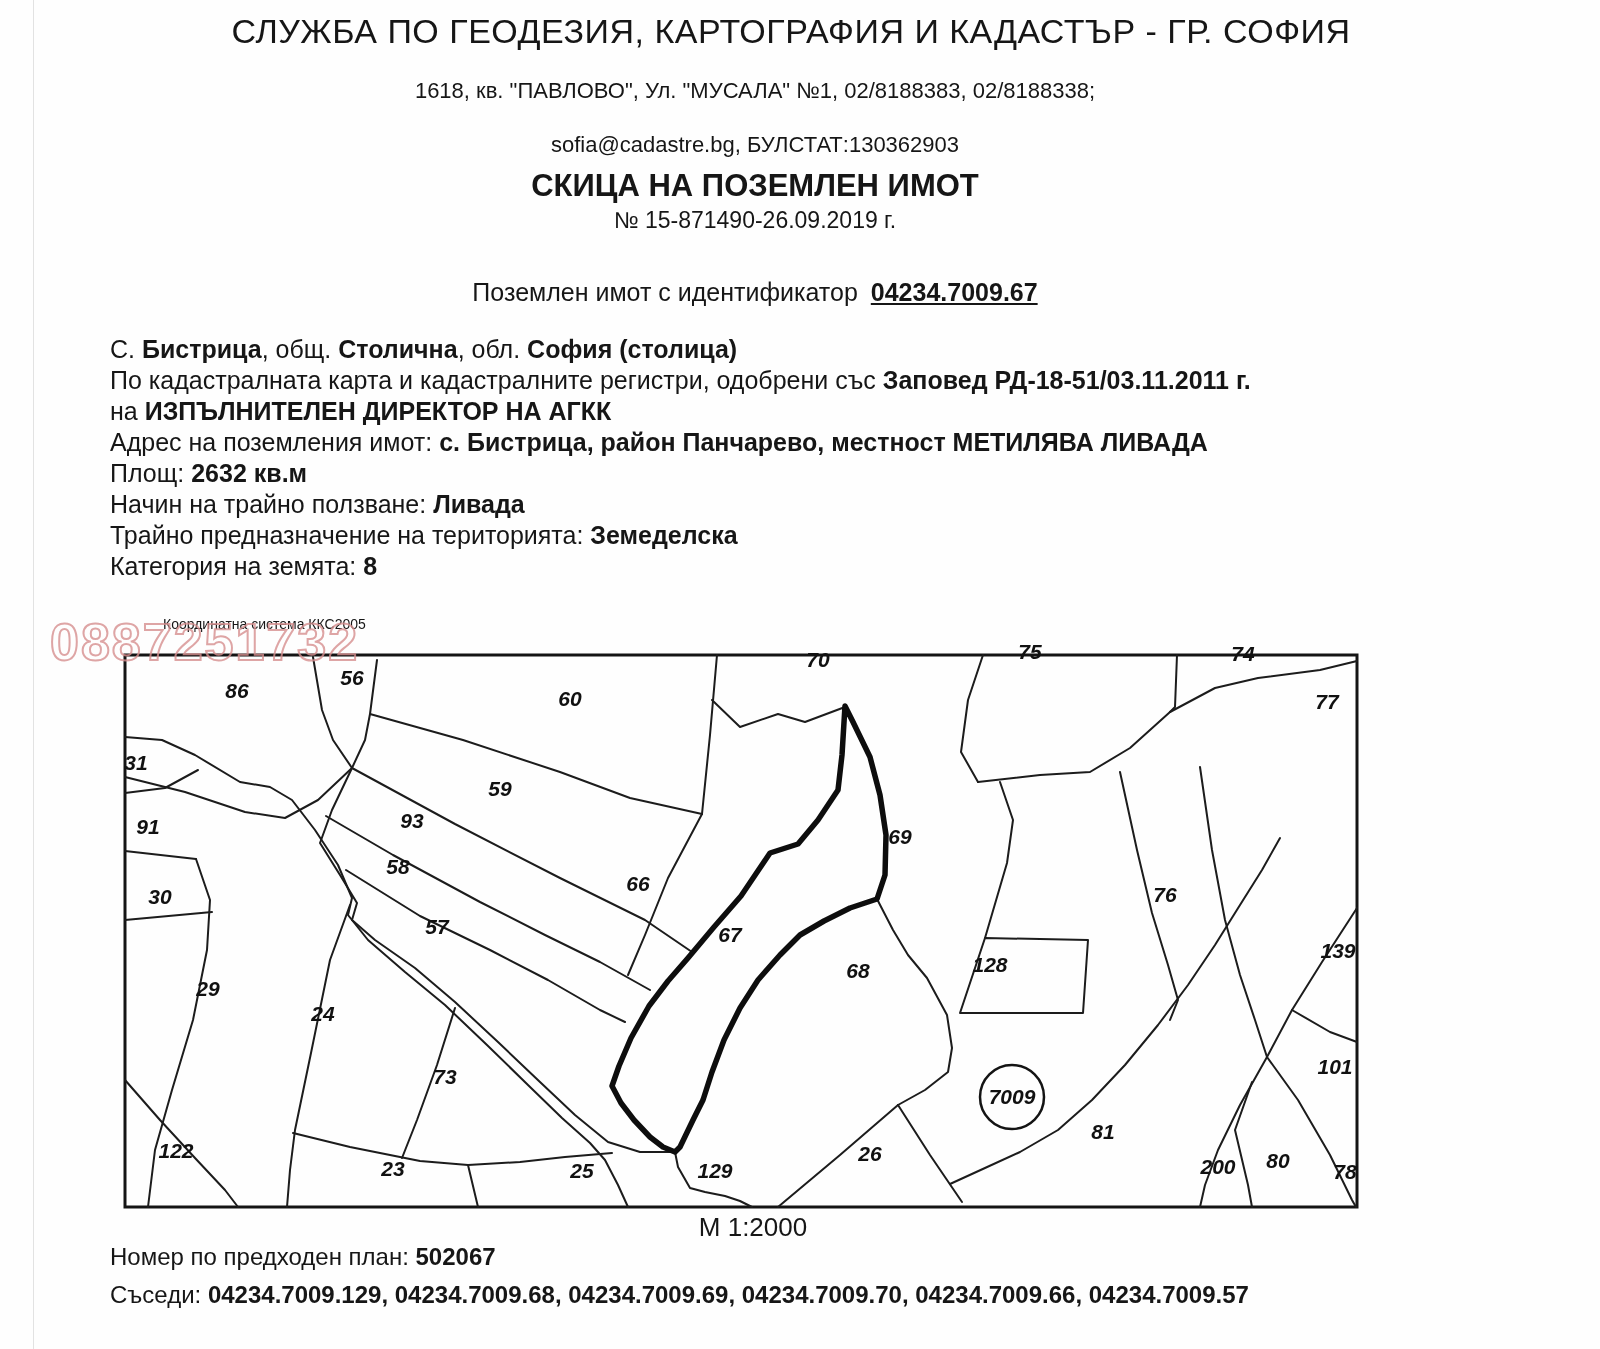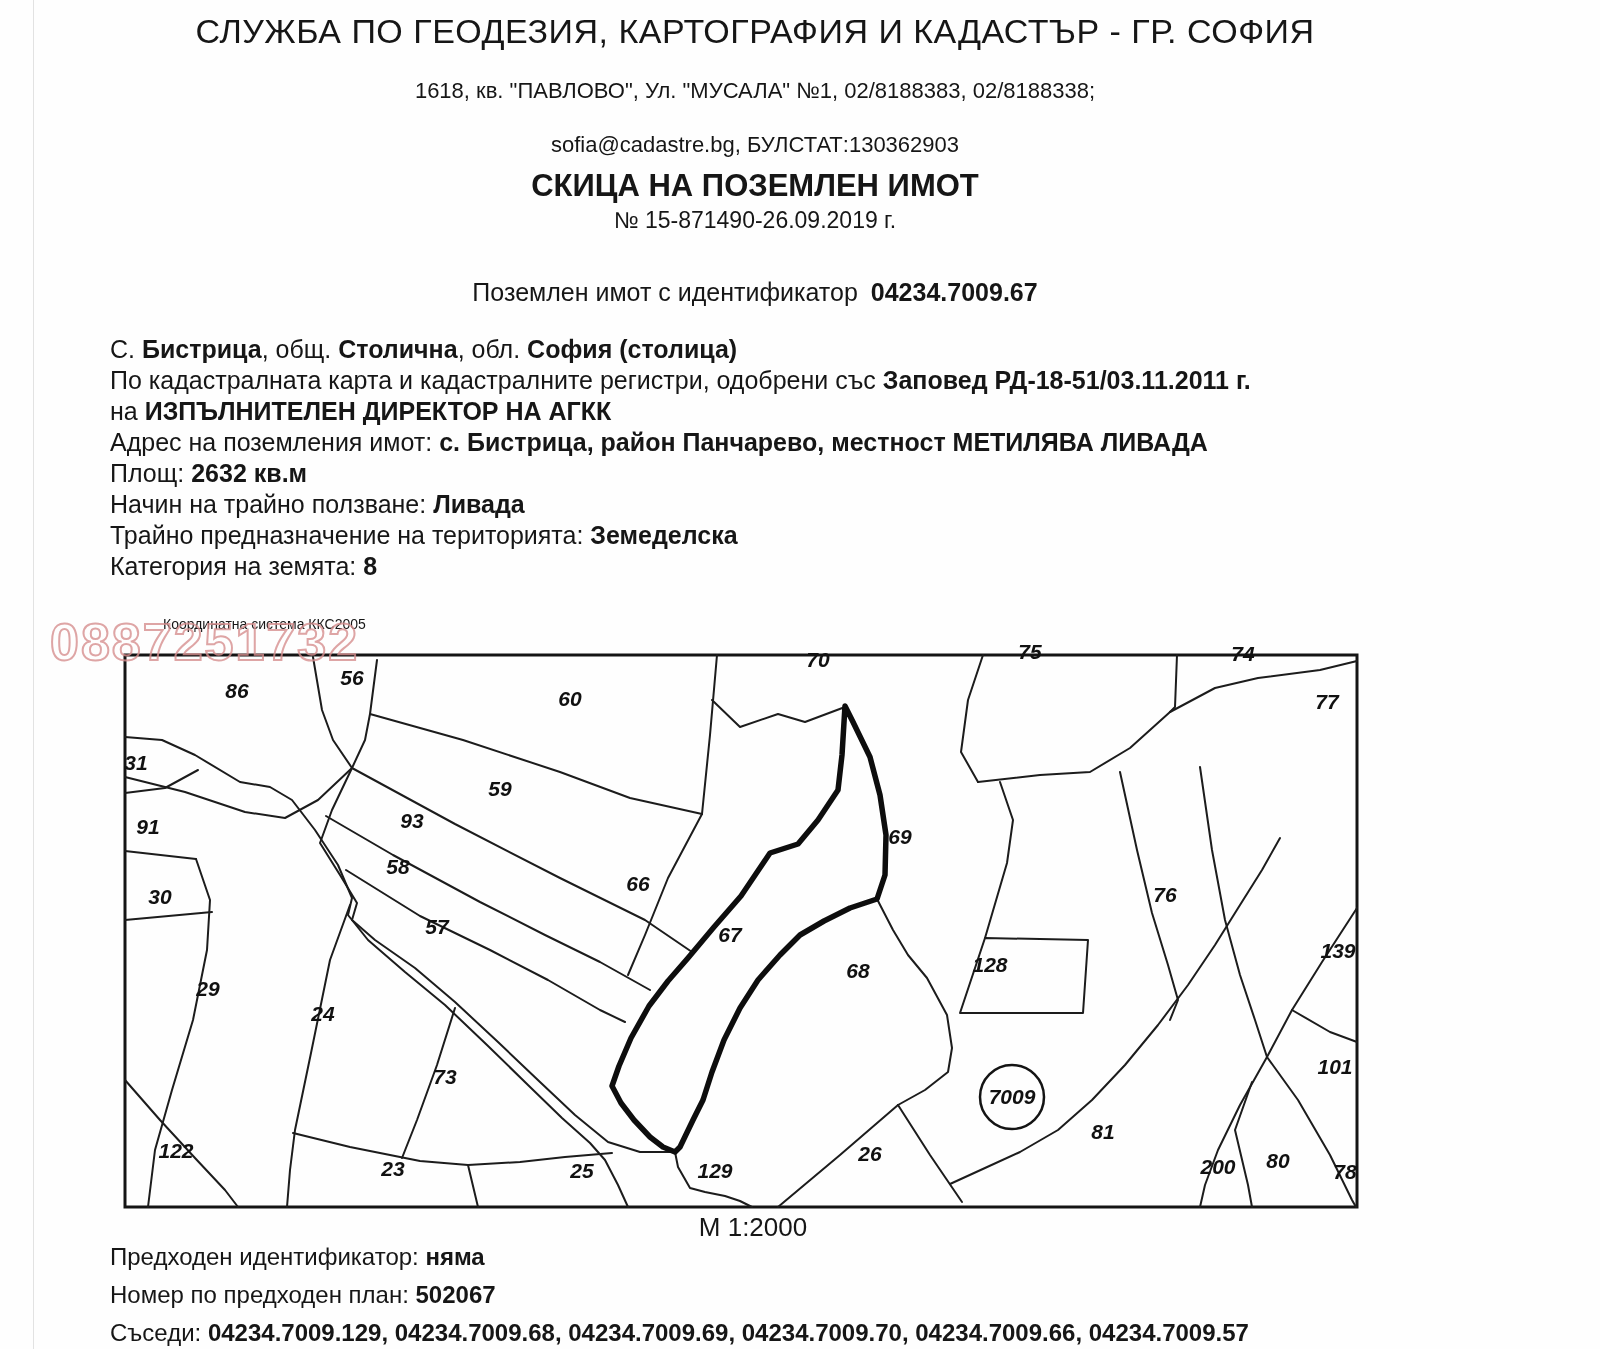--- a/index.html
+++ b/index.html
@@ -1,26 +1,26 @@
 <!DOCTYPE html>
 <html><head>
 <meta charset="utf-8">
 <style>
   html,body{margin:0;padding:0;background:#fff;}
   body{font-family:"Liberation Sans", sans-serif;color:#161616;}
   .page{position:relative;width:1600px;height:1349px;background:#fefefe;overflow:hidden;}
   .scan-edge{position:absolute;left:33px;top:0;width:1px;height:1349px;background:#e2e2e2;}
   .centered{position:absolute;left:0;width:1510px;text-align:center;}
-  .office{top:12px;font-size:34px;letter-spacing:.5px;}
+  .office{top:12px;font-size:34px;letter-spacing:.5px;padding-left:36px;}
   .addr{top:78px;font-size:22px;}
   .contact{top:104px;font-size:22px;margin-top:28px;}
   .title1{top:168px;font-size:31px;font-weight:bold;}
   .title2{top:207px;font-size:23px;font-weight:normal;}
   .ident{top:278px;font-size:25px;}
-  .ident .b{margin-left:6px;}
+  .ident .b{margin-left:6px;text-decoration:underline;}
   .prop{position:absolute;left:110px;top:334px;font-size:25px;line-height:31px;white-space:nowrap;}
   .footer{position:absolute;left:110px;top:1238px;font-size:24px;line-height:38px;white-space:nowrap;}
   .b{font-weight:bold;}
   .coordsys{position:absolute;left:163px;top:616px;font-size:14px;}
   .scalebar{position:absolute;left:553px;top:1212px;width:400px;text-align:center;font-size:26px;font-weight:normal;}
   .watermark{position:absolute;left:50px;top:612px;font-size:52px;font-weight:bold;letter-spacing:2px;
              color:transparent;-webkit-text-stroke:2px #d79090;opacity:.8;z-index:5;}
   svg{position:absolute;left:0;top:0;}
   .thin{fill:none;stroke:#1c1c1c;stroke-width:2;stroke-linejoin:round;stroke-linecap:round;}
   .thick{fill:none;stroke:#0d0d0d;stroke-width:5.5;stroke-linejoin:round;}
@@ -133,17 +133,16 @@
       <text x="1218" y="1168" class="plabel" text-anchor="middle" dominant-baseline="middle">200</text>
       <text x="1278" y="1162" class="plabel" text-anchor="middle" dominant-baseline="middle">80</text>
       <text x="1345" y="1173" class="plabel" text-anchor="middle" dominant-baseline="middle">78</text>
       <circle cx="1012" cy="1097" r="32" fill="none" stroke="#141414" stroke-width="2.5"></circle>
       <text x="1012" y="1098" class="plabel" font-size="24" text-anchor="middle" dominant-baseline="middle">7009</text>
     </svg>
 
   <div class="scalebar">М 1:2000</div>
 
   <div class="footer">
-    <div><span>Предходен идентификатор: </span><span class="b">няма</span></div>
     <div><span>Номер по предходен план: </span><span class="b">502067</span></div>
     <div><span>Съседи: </span><span class="b">04234.7009.129, 04234.7009.68, 04234.7009.69, 04234.7009.70, 04234.7009.66, 04234.7009.57</span></div>
   </div>
 </div>
 
 </body></html>

